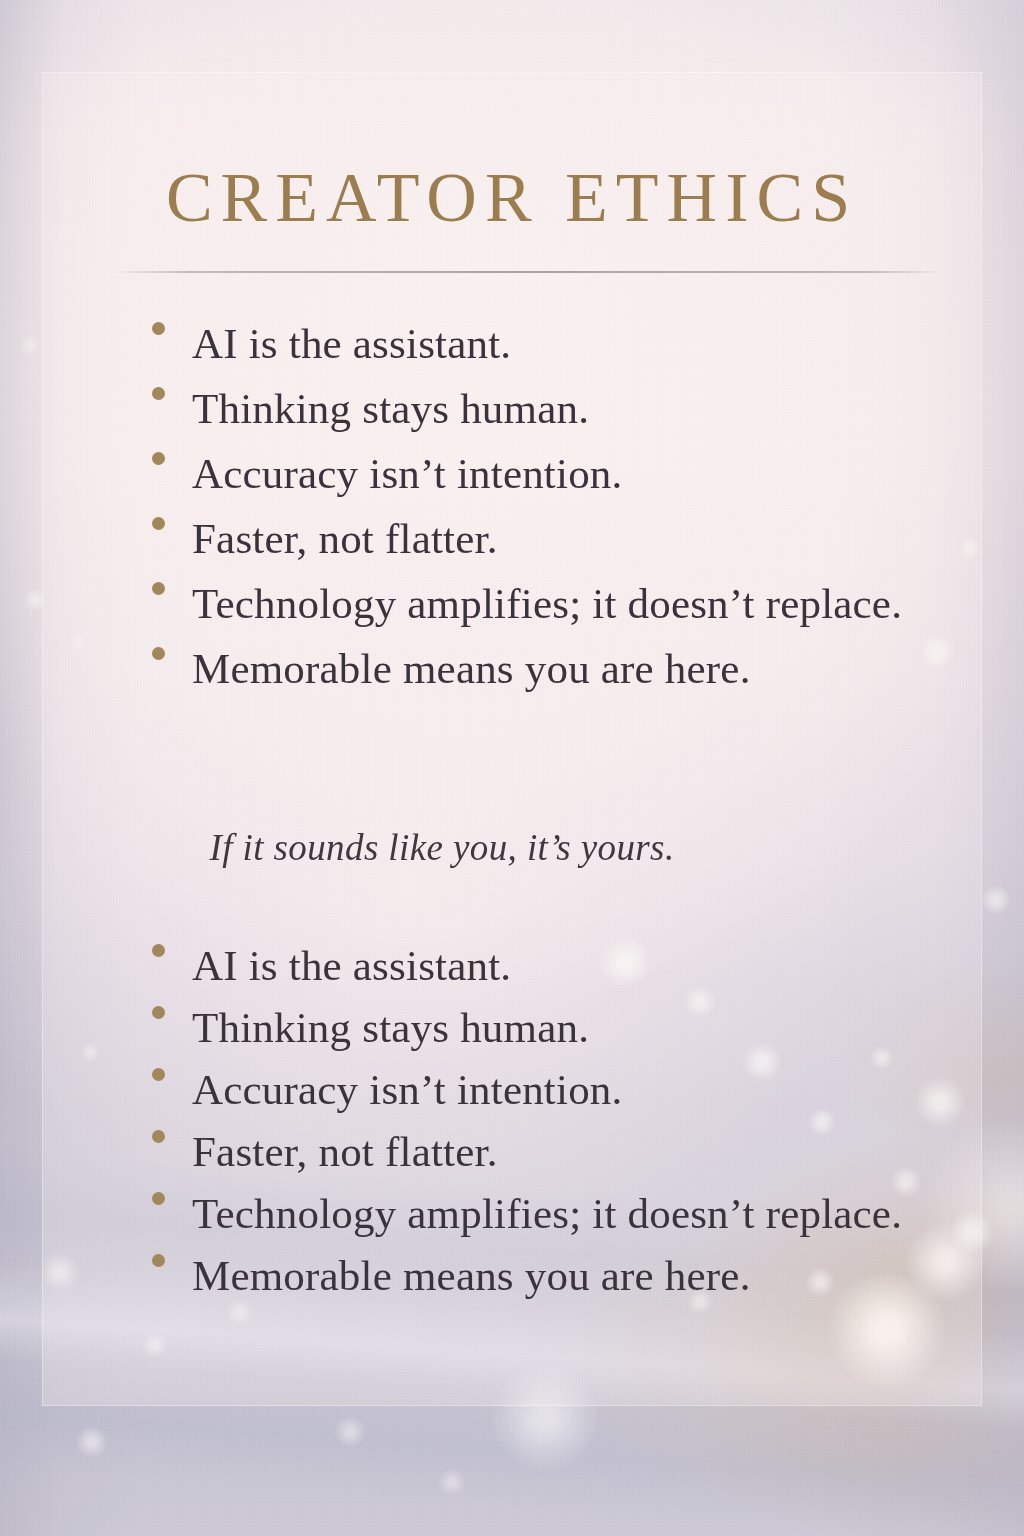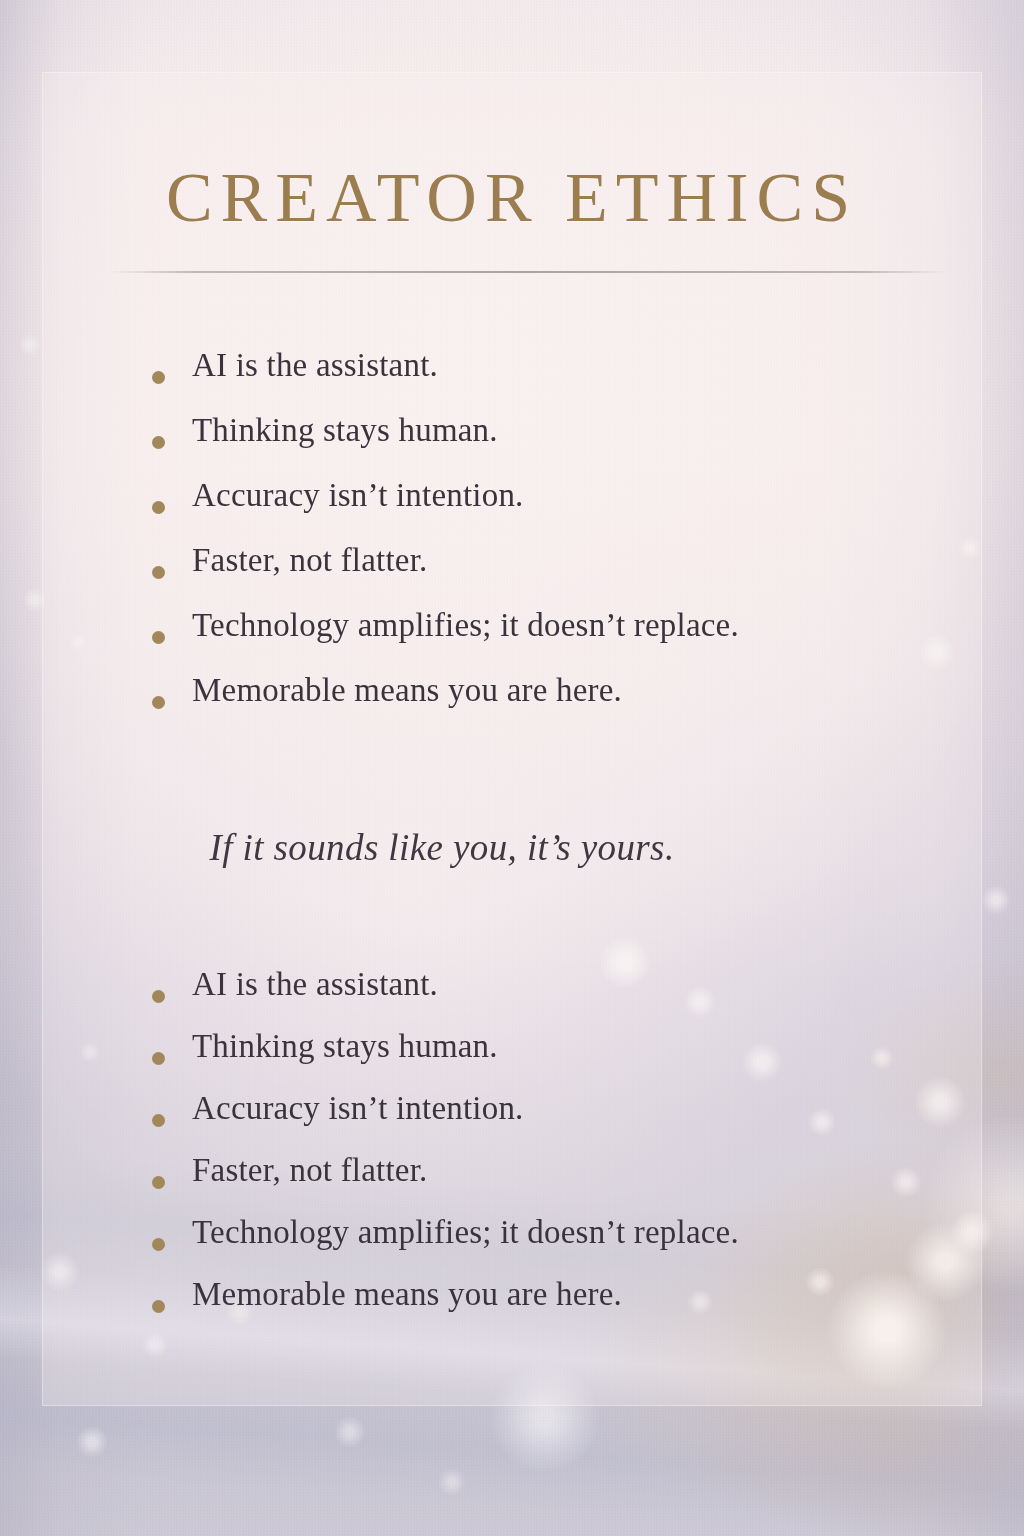--- a/index.html
+++ b/index.html
@@ -120,22 +120,22 @@
     left:152px;
     margin:0;padding:0;
     list-style:none;
   }
   .principles.list-top{top:319px;}
   .principles.list-top li{height:65px;}
   .principles.list-bottom{top:941px;}
   .principles.list-bottom li{height:62px;}
   .principles li{
     display:flex;
-    align-items:flex-end;
-    font-size:33px;
+    align-items:flex-start;
+    font-size:43px;
     color:#3a333c;
     letter-spacing:0.2px;
   }
   .bullet-dot{
     flex:none;
     width:13px;height:13px;
     border-radius:50%;
     background:#a2875a;
     margin-right:27px;
     margin-top:3px;

